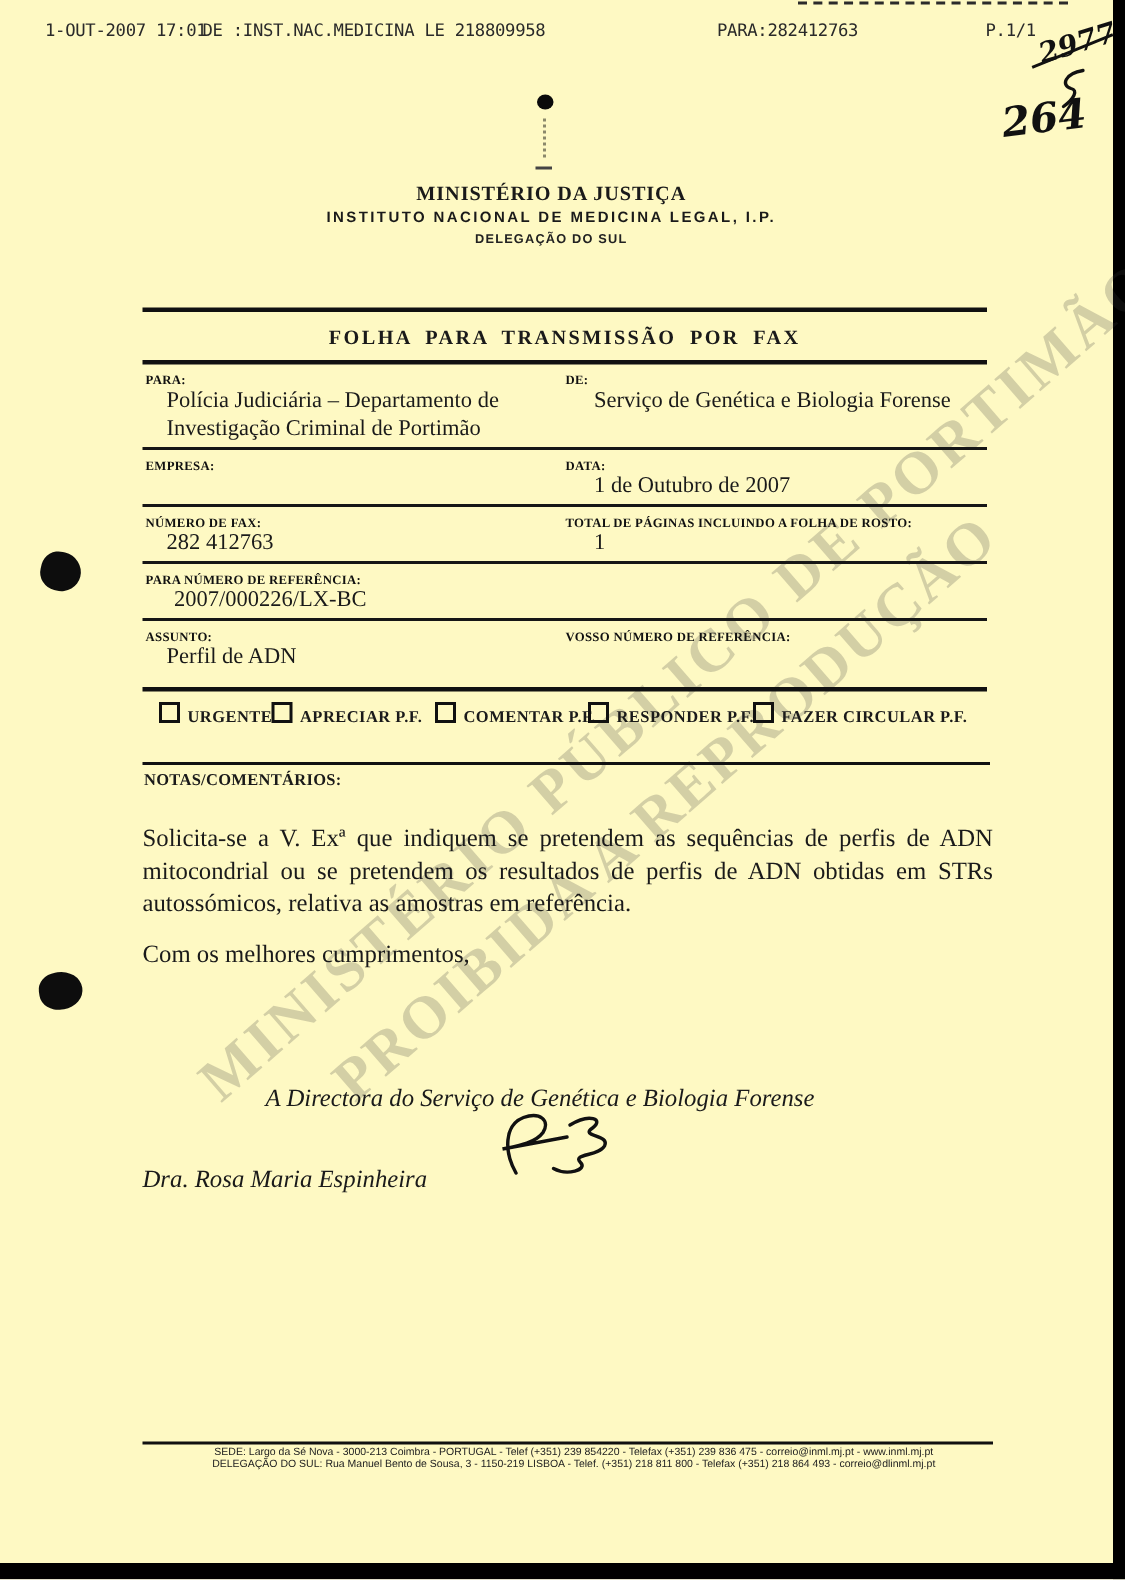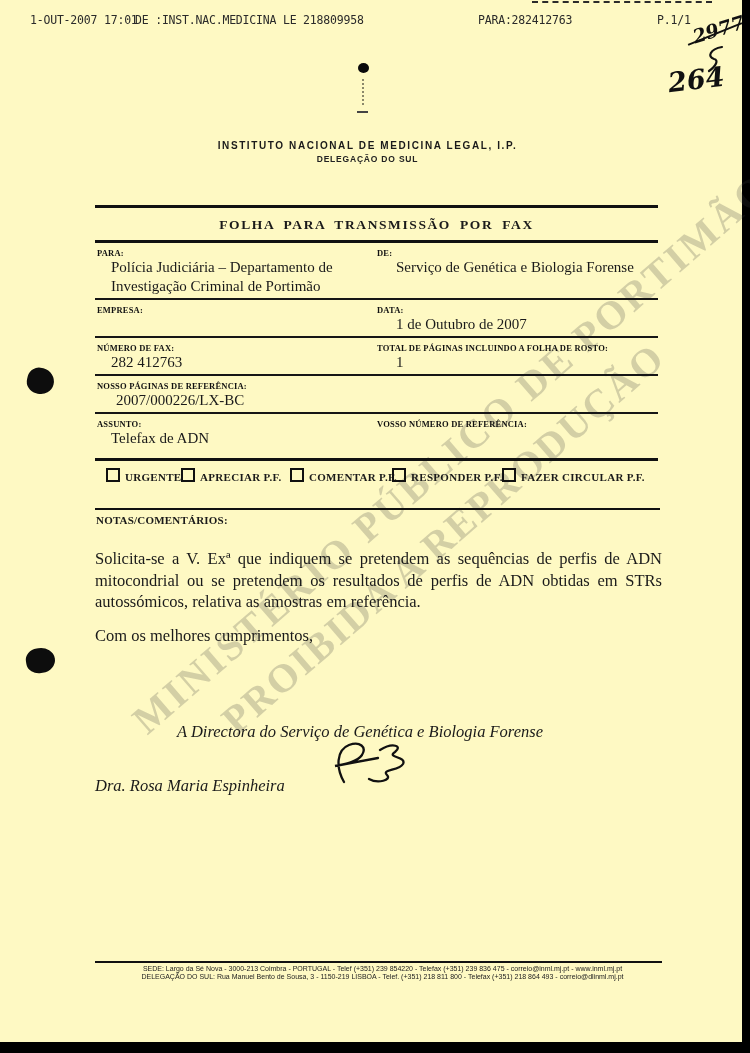--- a/index.html
+++ b/index.html
@@ -100,20 +100,21 @@
   <div class="hw hw-2977">2977</div>
   <div class="hw-strike"></div>
   <svg class="hw-squiggle" width="26" height="30" viewBox="0 0 26 30">
     <path d="M20,3 C8,5 5,13 12,15 C17,16 14,22 7,27" fill="none" stroke="#111" stroke-width="2.2" stroke-linecap="round"></path>
   </svg>
   <div class="hw hw-264">264</div>
 
   <div class="emblem-dot"></div>
   <div class="emblem-marks"></div>
   <div class="emblem-dash"></div>
+  <div class="lh lh-ministry">MINISTÉRIO DA JUSTIÇA</div>
   <div class="lh lh-delegation">DELEGAÇÃO DO SUL</div>
   <div class="lh lh-institute">INSTITUTO NACIONAL DE MEDICINA LEGAL, I.P.</div>
 
   <div class="wm wm1">MINISTÉRIO PÚBLICO DE PORTIMÃO</div>
   <div class="wm wm2">PROIBIDA A REPRODUÇÃO</div>
 
   <div class="form">
     <div class="form-title">FOLHA PARA TRANSMISSÃO POR FAX</div>
 
     <div class="form-row r1">
@@ -144,29 +145,29 @@
         <div class="fvalue">282 412763</div>
       </div>
       <div class="cell cell-r">
         <div class="flabel">TOTAL DE PÁGINAS INCLUINDO A FOLHA DE ROSTO:</div>
         <div class="fvalue">1</div>
       </div>
     </div>
 
     <div class="form-row r4">
       <div class="cell cell-r">
-        <div class="flabel">NOSSO PÁGINAS DE REFERÊNCIA:</div>
+        <div class="flabel">PARA NÚMERO DE REFERÊNCIA:</div>
         <div class="fvalue">2007/000226/LX-BC</div>
       </div>
     </div>
 
     <div class="form-row r5 last">
       <div class="cell cell-l">
         <div class="flabel">ASSUNTO:</div>
-        <div class="fvalue">Telefax de ADN</div>
+        <div class="fvalue">Perfil de ADN</div>
       </div>
       <div class="cell cell-r">
         <div class="flabel">VOSSO NÚMERO DE REFERÊNCIA:</div>
       </div>
     </div>
   </div>
 
   <div class="cb cb1">
     <span class="box"></span><span>URGENTE</span>
   </div>

